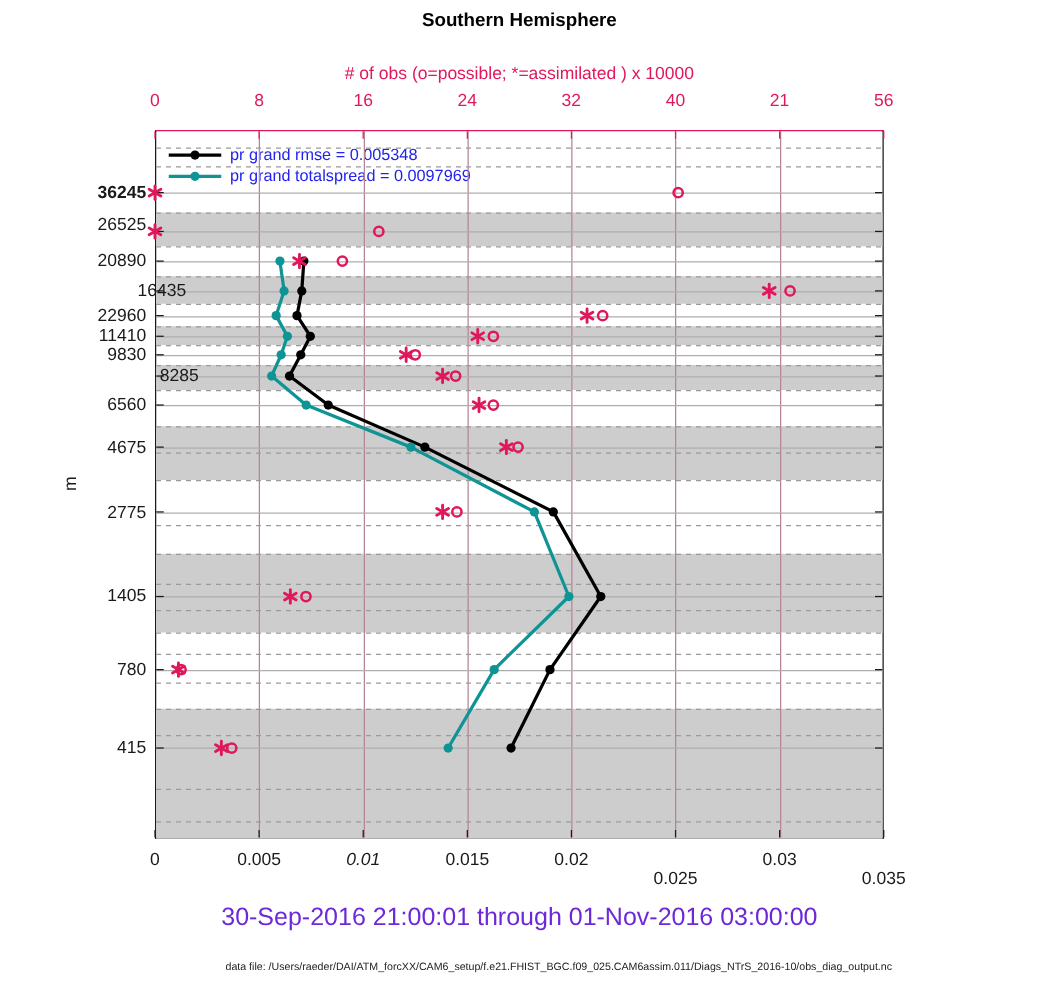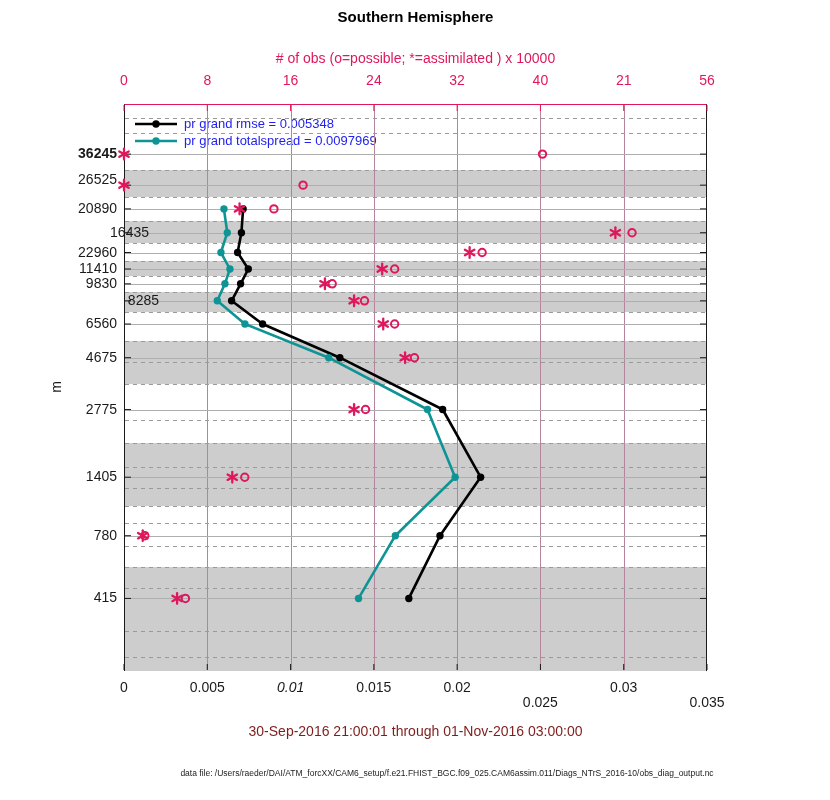--- a/index.html
+++ b/index.html
@@ -10,21 +10,21 @@
   .abs{position:absolute;}
   .title1,.title2{left:124px;width:583px;text-align:center;font-weight:bold;font-size:15px;color:#000;}
   .title1{top:8px;}
   .title2{top:29px;}
   .topaxlabel{left:124px;width:583px;top:50px;text-align:center;font-size:14px;color:var(--obs_marker_magenta,#e0175d);}
   .toplab{font-size:14px;color:var(--obs_marker_magenta,#e0175d);text-align:center;}
   .xlab{font-size:14px;color:#1a1a1a;text-align:center;}
   .ylab{left:0;width:117px;text-align:right;font-size:14px;color:#1a1a1a;}
   .ylabel-m{left:50px;top:379px;font-size:14px;color:#1a1a1a;transform:rotate(-90deg);}
   .xaxislabel{left:104px;width:623px;top:702px;text-align:center;font-size:14.5px;color:#1a1a1a;}
-  .daterange{left:104px;width:623px;top:723px;text-align:center;font-size:14px;color:#7f1d1d;}
+  .daterange{left:104px;width:623px;top:723px;text-align:center;font-size:20px;color:#6d28d9;}
   .footer{left:35px;width:824px;top:768px;text-align:center;font-size:8.5px;color:#222;}
   #plotbox{
     left:124px;top:104px;width:583px;height:567px;box-sizing:border-box;
     border:1px solid var(--axis_box,#1a1a1a);
     border-top:1px solid var(--obs_marker_magenta,#e0175d);
     background:transparent;
   }
   .band{background:var(--band_gray,#cdcdcd);}
   .vline{width:1px;background:var(--x_gridline_mauve,#b5849b);}
   .hline-solid{height:1px;background:var(--grid_solid_gray,#aeaeae);}

